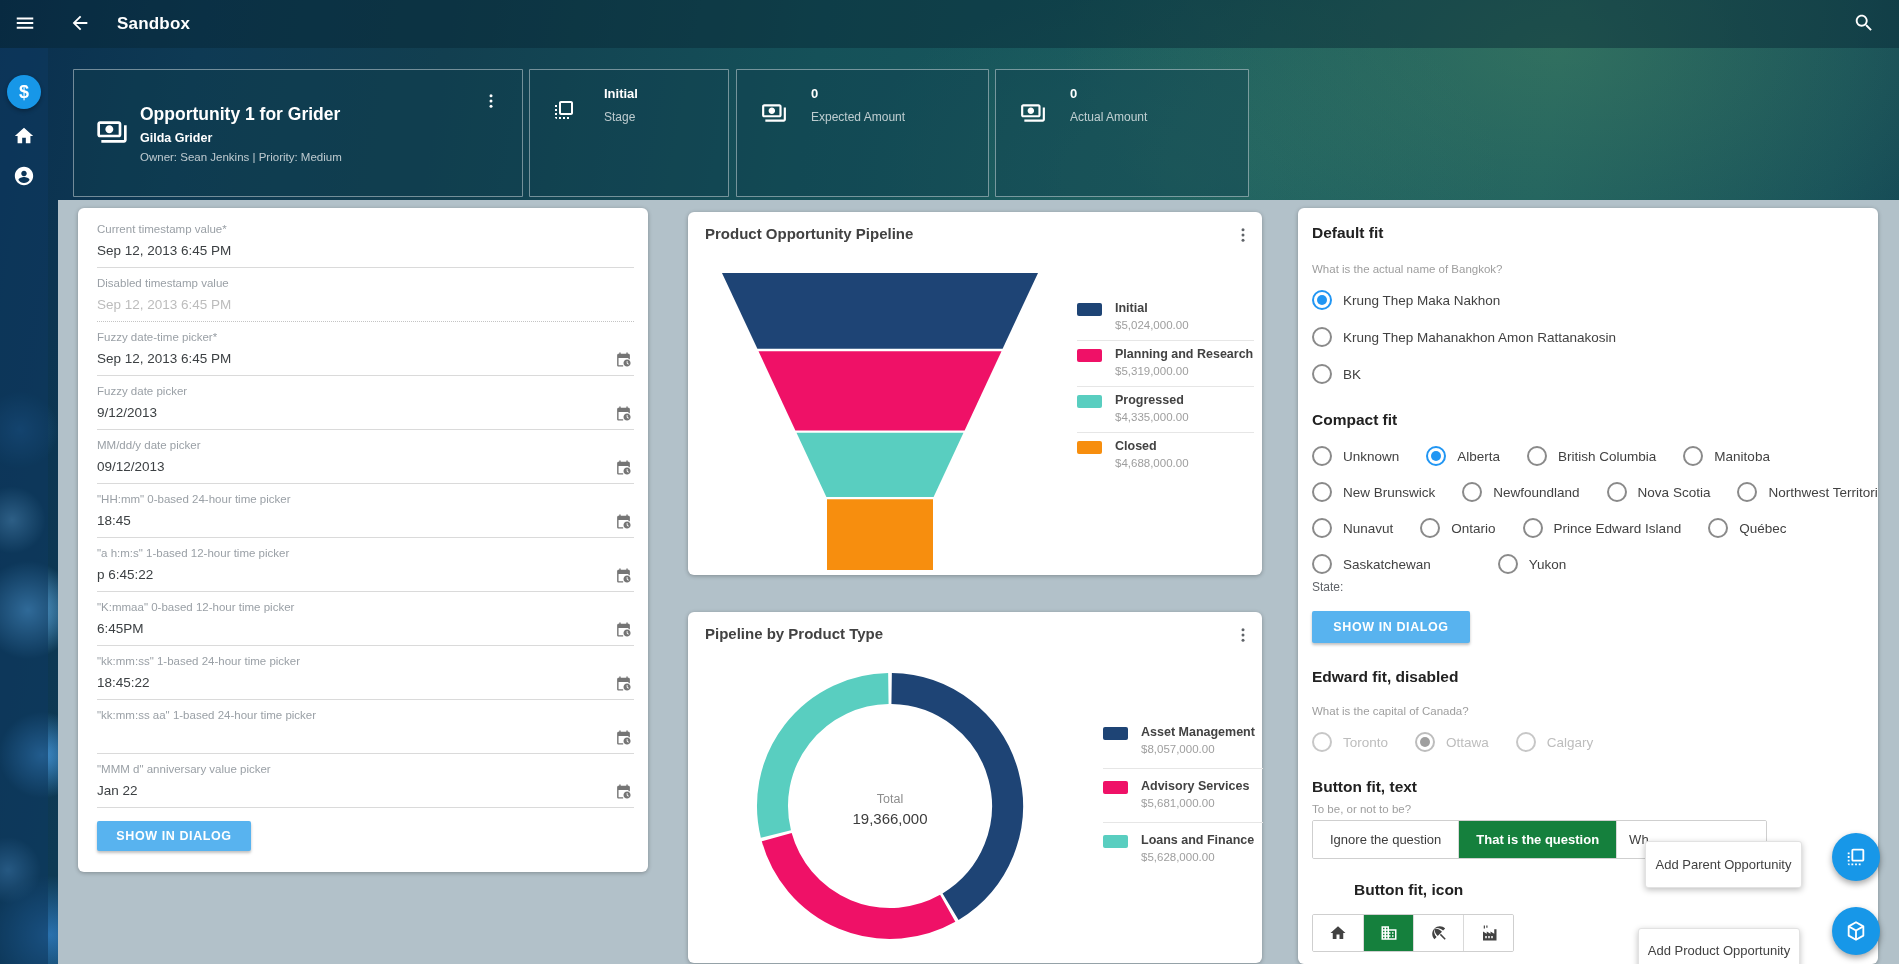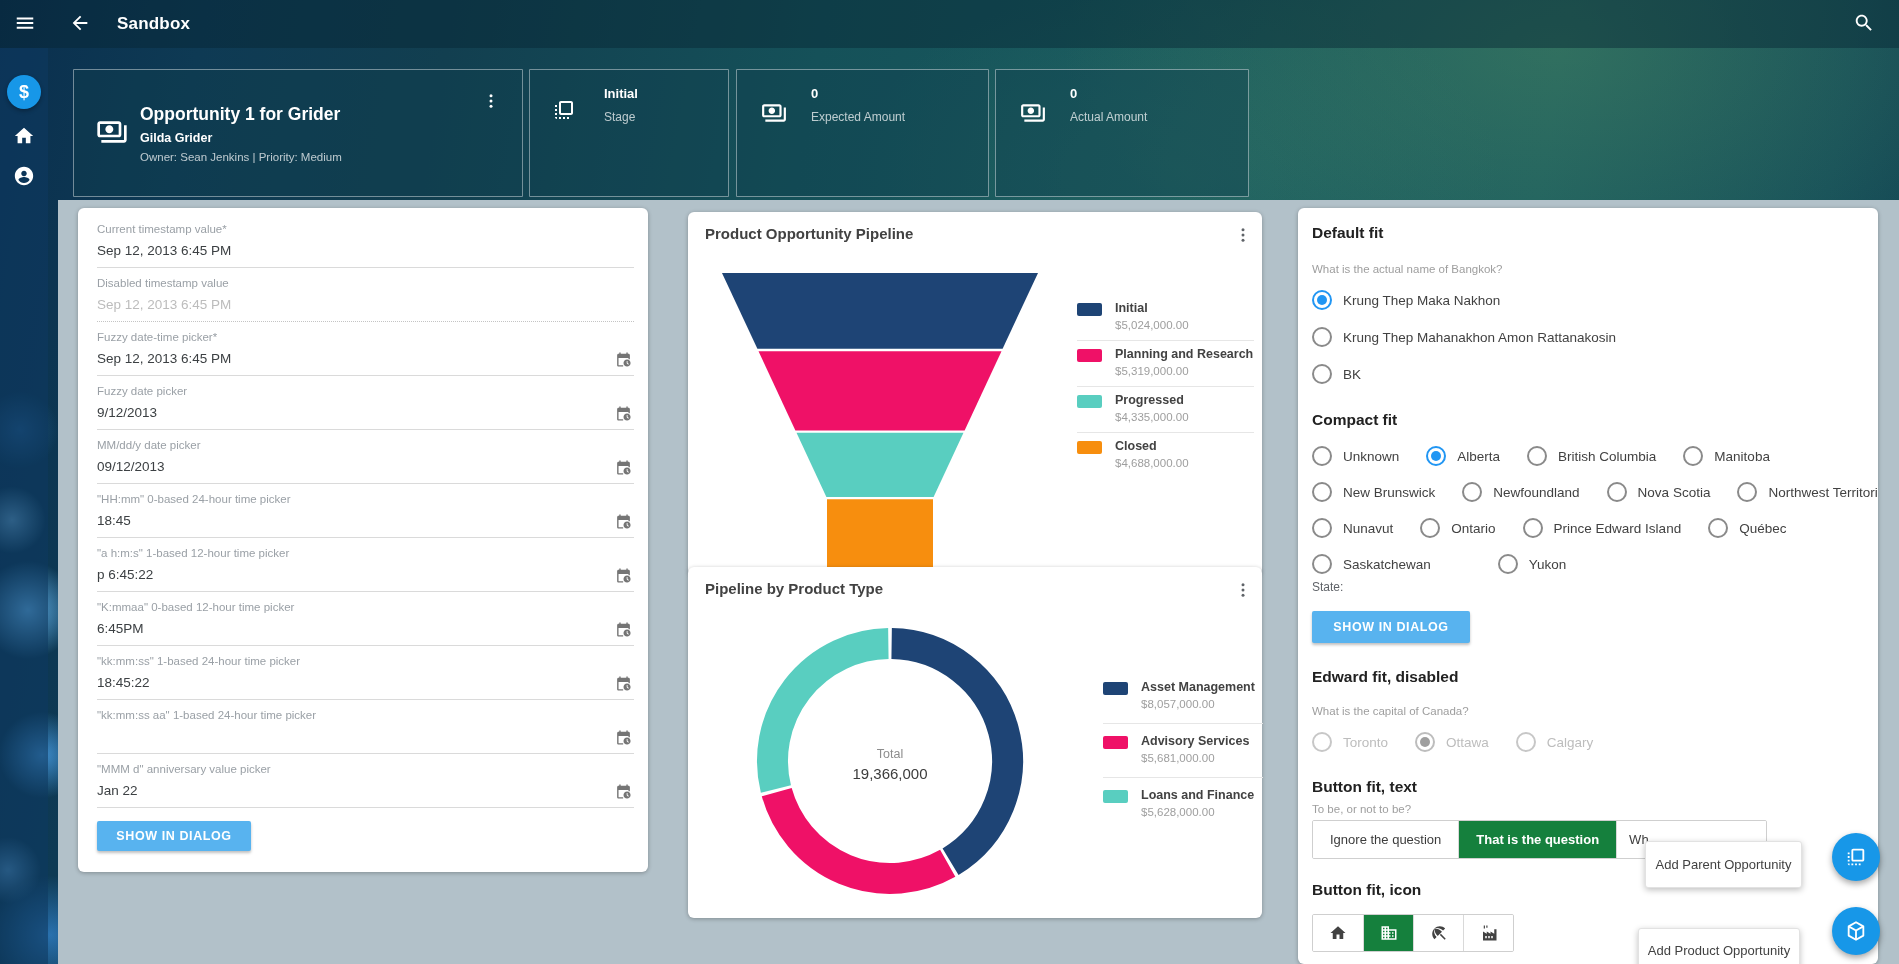--- a/index.html
+++ b/index.html
@@ -56,21 +56,21 @@
   .pvalue{font-size:13.5px;color:#3c4043;line-height:16px;margin-top:7px;}
   .pfield.dis .pvalue{color:#bcbcbc;}
   .picon{position:absolute;right:2px;bottom:7px;width:17px;height:17px;}
   .picon svg{width:17px;height:17px;fill:#757575;}
   .blue-btn{border:none;border-radius:2px;background:#58b3ef;color:#fff;font-family:inherit;
             font-size:12.5px;font-weight:bold;letter-spacing:.6px;cursor:pointer;
             box-shadow:0 2px 3px rgba(0,0,0,.25);}
   .pick-btn{margin-top:13px;width:154px;height:30px;}
   
   .funnel-card{left:688px;top:212px;width:574px;height:363px;}
-  .donut-card{left:688px;top:567px;width:574px;height:351px;}
+  .donut-card{left:688px;top:612px;width:574px;height:351px;}
   .chart-title{left:17px;top:13px;font-size:15px;font-weight:600;color:#424242;}
   .card-kebab{right:10px;top:14px;position:absolute;}
   .legend{position:absolute;display:flex;flex-direction:column;}
   .legend-item{display:grid;grid-template-columns:38px 1fr;box-sizing:border-box;}
   .legend-item + .legend-item{border-top:1px solid #e6e6e6;}
   .chip{width:25px;height:13px;border-radius:2px;margin-top:2px;}
   .lcat{display:block;font-size:12.5px;font-weight:600;color:#424242;line-height:15px;}
   .lval{display:block;font-size:11.5px;color:#9e9e9e;line-height:15px;margin-top:2px;}
   .f-legend{left:389px;top:83px;width:177px;}
   .f-legend .legend-item{padding:6px 0 7px 0;}
@@ -481,21 +481,21 @@
     </div>
 
   <div class="rp-h" style="margin-top:24px;">Button fit, text</div>
   <div class="rp-q" style="margin-top:6px;">To be, or not to be?</div>
   <div id="seg-text-group" class="seg-group" style="margin-top:4px;">
       <button class="seg">Ignore the question</button>
       <button class="seg sel">That is the question</button>
       <button class="seg clip">Wh</button>
     </div>
 
-  <div class="rp-h" style="margin-top:22px;">Button fit, icon</div>
+  <div class="rp-h" style="margin-top:22px;margin-left:42px;">Button fit, icon</div>
   <div id="seg-icon-group" class="seg-group" style="margin-top:15px;">
       <button class="seg iseg">
         <svg viewBox="0 0 24 24">
           <path d="M10 20v-6h4v6h5v-8h3L12 3 2 12h3v8z"></path>
         </svg>
       </button>
       <button class="seg iseg sel">
         <svg viewBox="0 0 24 24">
           <path d="M12 7V3H2v18h20V7H12zM6 19H4v-2h2v2zm0-4H4v-2h2v2zm0-4H4V9h2v2zm0-4H4V5h2v2zm4 12H8v-2h2v2zm0-4H8v-2h2v2zm0-4H8V9h2v2zm0-4H8V5h2v2zm10 12h-8v-2h2v-2h-2v-2h2v-2h-2V9h8v10zm-2-8h-2v2h2v-2zm0 4h-2v2h2v-2z"></path>
         </svg>

